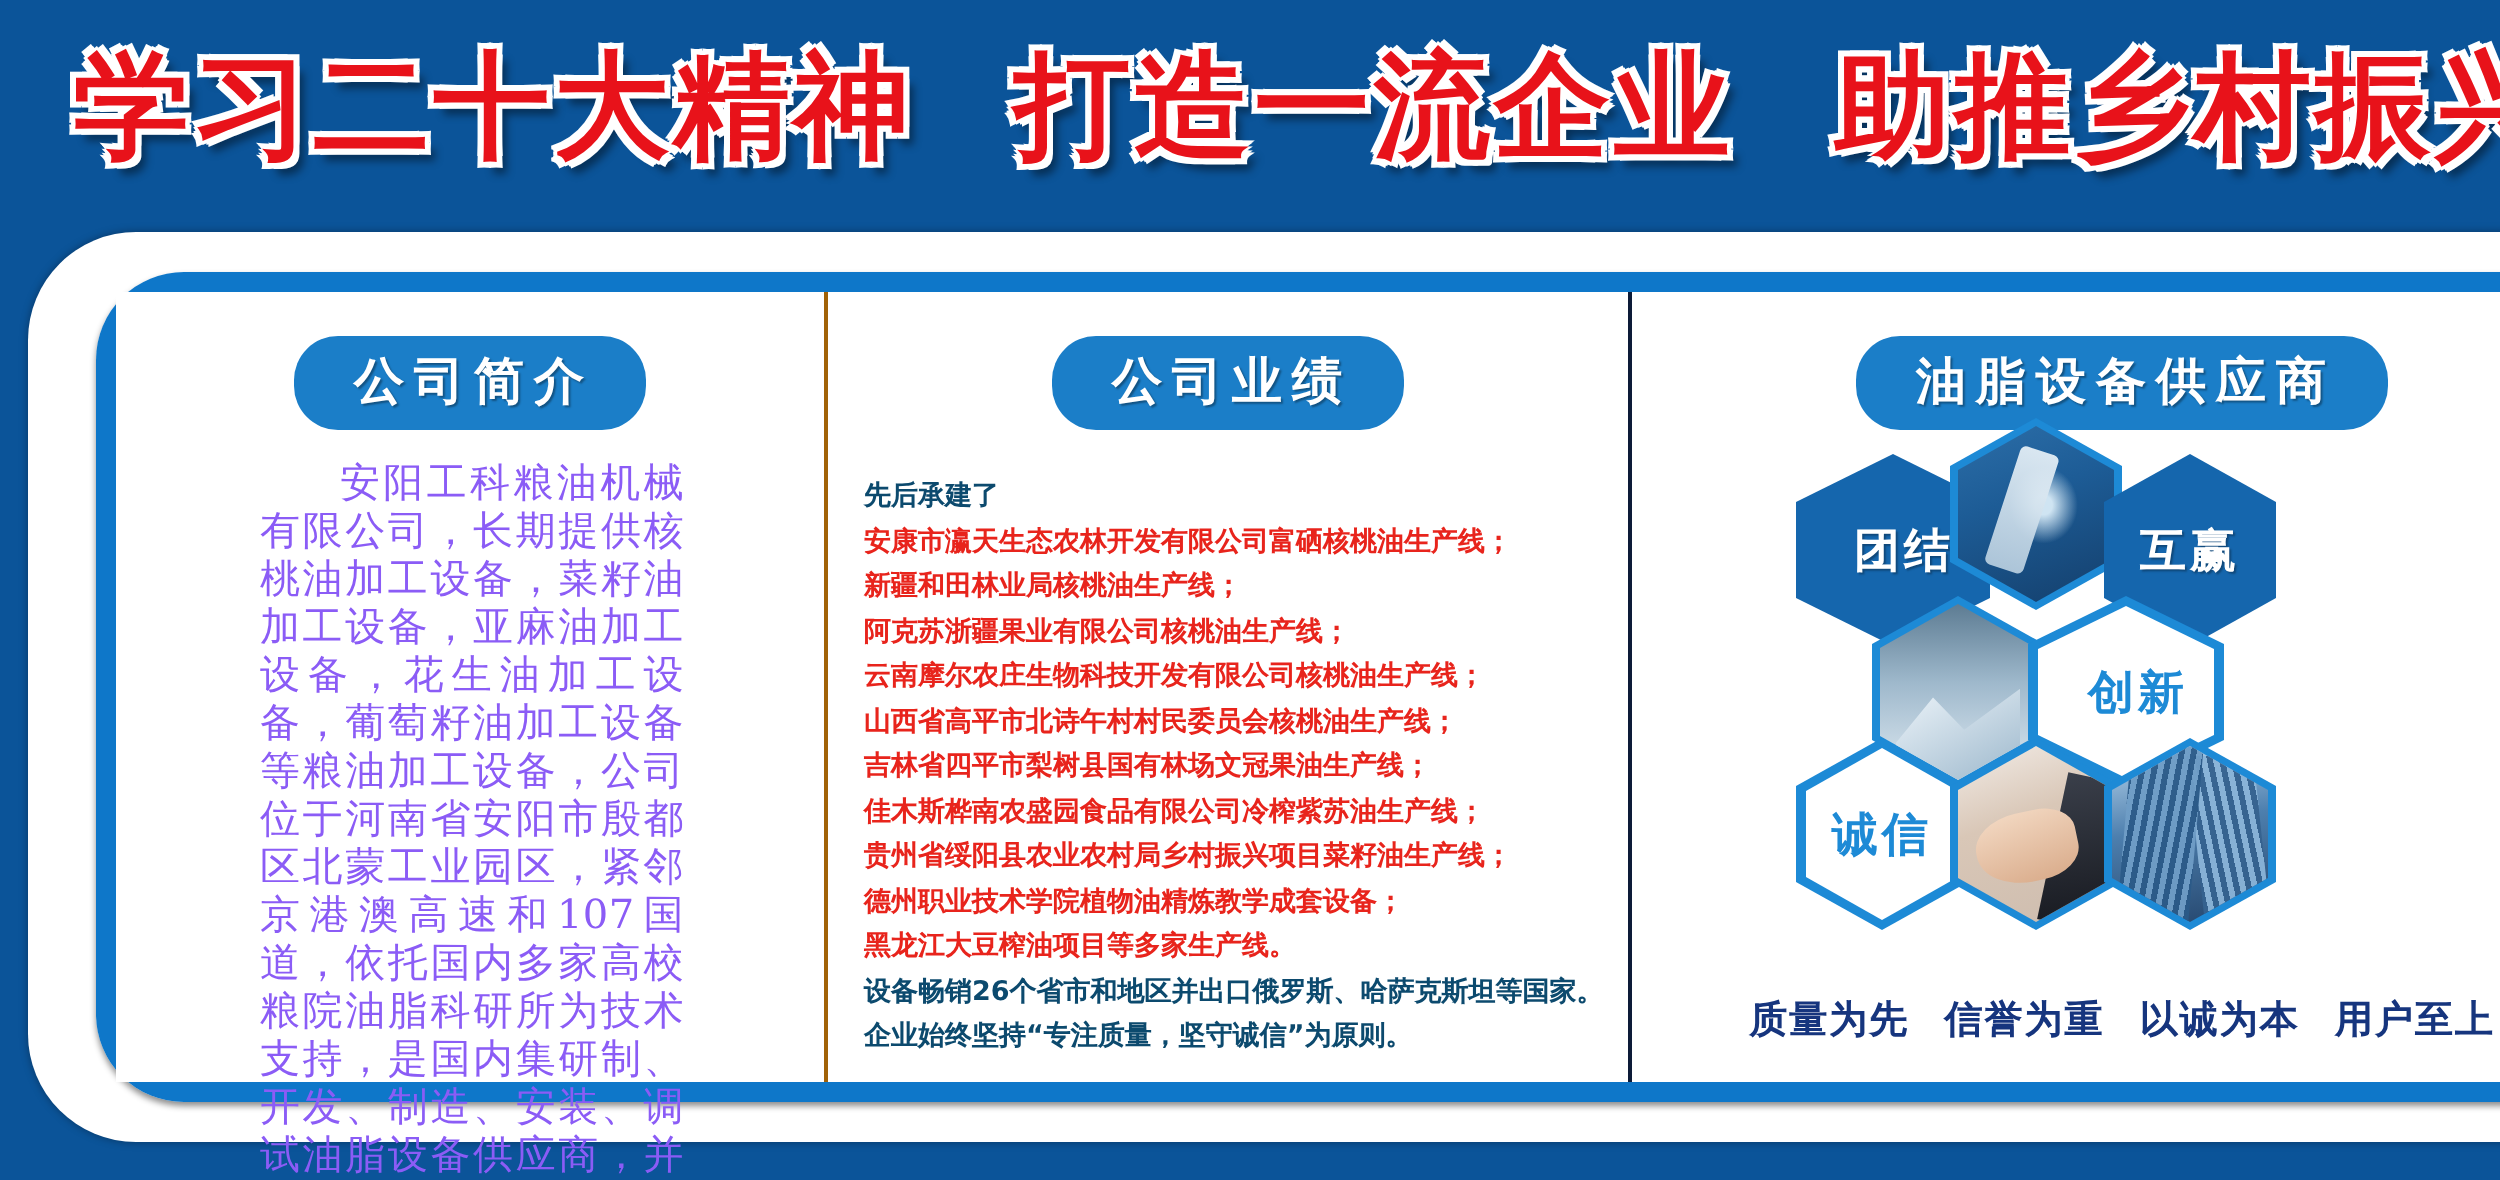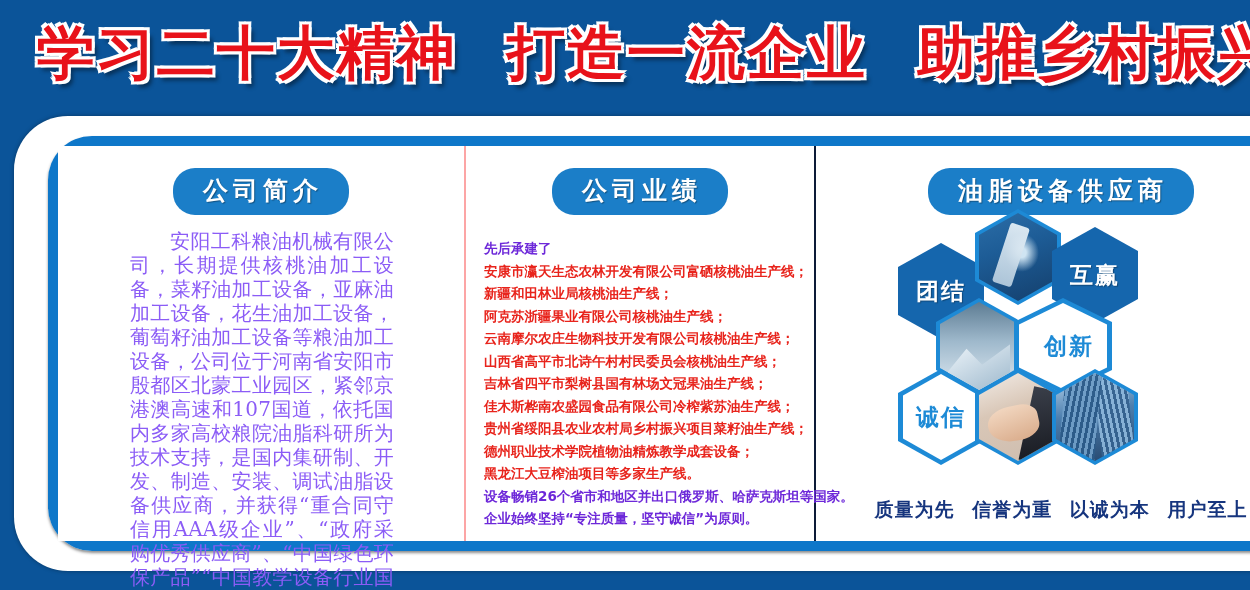--- a/index.html
+++ b/index.html
@@ -65,21 +65,21 @@
     background:#ffffff;
     display:flex;
   }
   .panel{
     position:relative;
     height:100%;
     box-sizing:border-box;
     margin-left:48px;
   }
   .panel.p1{width:400px;}
-  .panel.p2{width:352px;border-left:2px solid #fca5a5;border-right:2px solid #0d1b38;}
+  .panel.p2{width:404px;border-left:2px solid #a16207;border-right:2px solid #0d1b38;}
   .panel.p3{width:394px;}
 
   
   .pill{
     margin:22px auto 0 auto;
     background:#1b7ec8;
     border-radius:22px;
     color:#ffffff;
     font-family:"DejaVu Sans","Liberation Sans",sans-serif;
     font-weight:bold;
@@ -107,21 +107,21 @@
   .perf{
     margin:22px 14px 0 18px;
     font-family:"DejaVu Sans","Liberation Sans",sans-serif;
     font-size:13.5px;
     line-height:22.5px;
     color:#111;
     font-weight:bold;
   }
   .perf .line{white-space:nowrap;}
   .perf .red{color:#e8241c;}
-  .perf .blk{color:#6d28d9;}
+  .perf .blk{color:#0c4a6e;}
 
   
   .hexwrap{
     position:relative;
     width:394px;height:270px;
     margin-top:6px;
   }
   .hex{
     position:absolute;
     width:86px;height:96px;
@@ -245,21 +245,21 @@
         <div class="line blk">设备畅销26个省市和地区并出口俄罗斯、哈萨克斯坦等国家。</div>
         <div class="line blk">企业始终坚持“专注质量，坚守诚信”为原则。</div>
       </div>
     </div>
 
     <div class="panel p3">
       <div class="pill">油脂设备供应商</div>
 
       <div class="hexwrap">
 
-        <div class="hex solid" style="left:34px;top:22px;">
+        <div class="hex solid" style="left:34px;top:6px;padding-left:11px;">
           <span class="label">团结</span>
         </div>
 
         <div class="hex photo" style="left:111px;top:-12px;">
           <span class="ph carrier"></span>
         </div>
 
         <div class="hex solid" style="left:188px;top:6px;">
           <span class="label">互赢</span>
         </div>

